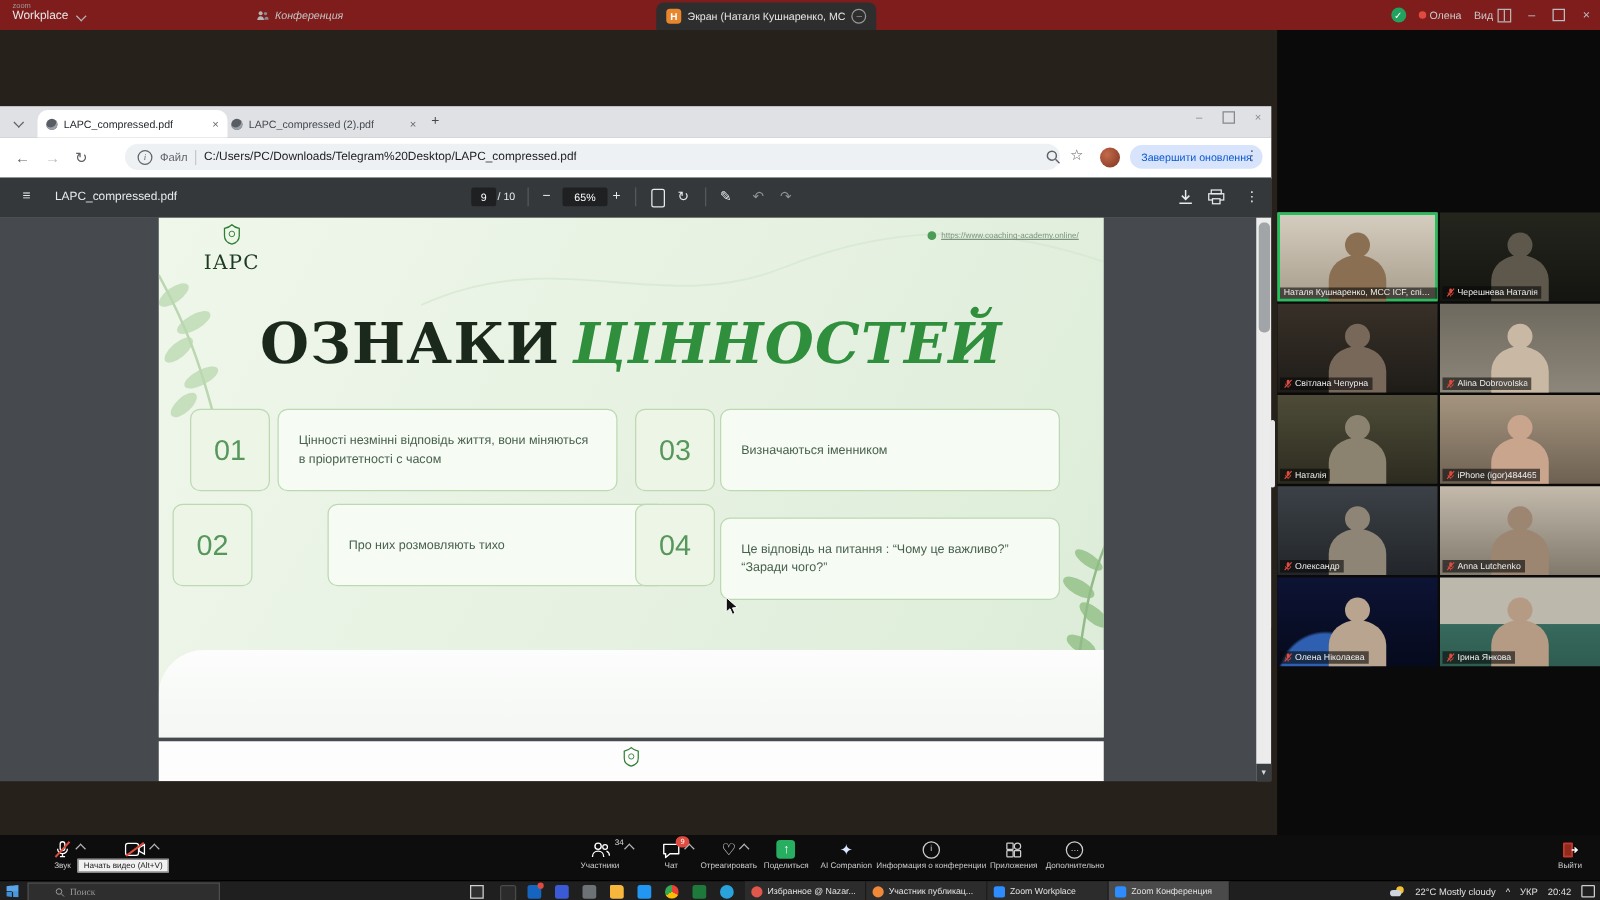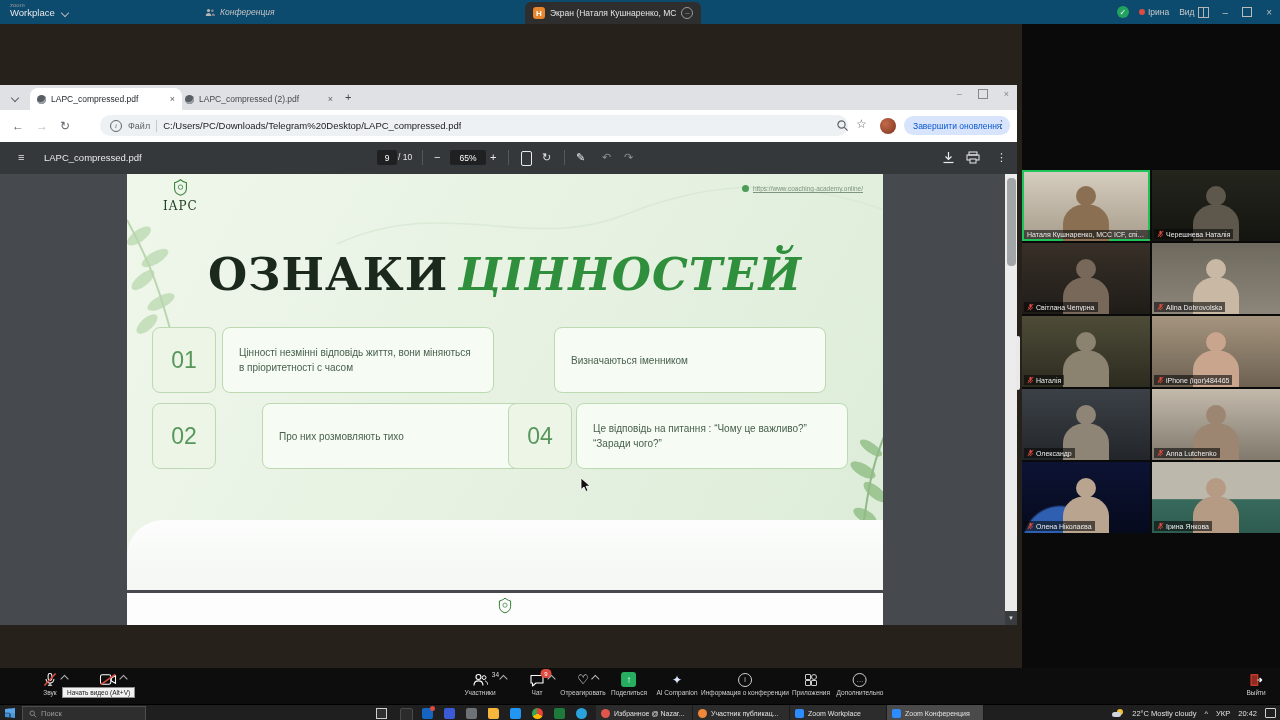--- a/index.html
+++ b/index.html
@@ -2,21 +2,21 @@
 <html><head>
 <meta charset="utf-8">
 <style>
   html,body{margin:0;padding:0;background:#000;width:1280px;height:720px;overflow:hidden;
     font-family:"Liberation Sans",sans-serif;-webkit-font-smoothing:antialiased;}
   .abs{position:absolute;}
   .flex{display:flex;align-items:center;}
   .ell{white-space:nowrap;overflow:hidden;text-overflow:ellipsis;}
 
   
-  .titlebar{position:absolute;left:0;top:0;width:1280px;height:24px;background:#0c4a6e;color:#ccc;}
+  .titlebar{position:absolute;left:0;top:0;width:1280px;height:24px;background:#7f1d1d;color:#ccc;}
   .brand{position:absolute;left:10px;top:2px;line-height:1;}
   .brand .b1{font-size:6px;color:#9a9a9a;display:block;}
   .brand .b2{font-size:9.5px;color:#e8e8e8;display:block;}
   .chv{width:5px;height:5px;border-left:1.2px solid #b5b5b5;border-top:1.2px solid #b5b5b5;display:inline-block;}
   .chv.up{transform:rotate(45deg);}
   .chv.down{transform:rotate(225deg);}
   .apptab{position:absolute;left:525px;top:2px;height:22px;background:#2e2e2e;border-radius:6px 6px 0 0;
     display:flex;align-items:center;padding:0 8px;gap:5px;font-size:8.5px;color:#e6e6e6;}
   .htab{position:absolute;left:205px;top:0;height:24px;display:flex;align-items:center;gap:5px;font-size:8.5px;color:#c4c4c4;font-style:italic;}
   .orangeH{width:12px;height:12px;background:#e8862e;border-radius:3px;color:#fff;font-size:8px;font-weight:bold;
@@ -63,21 +63,21 @@
   .pgbox{background:#1e2021;border-radius:2px;min-width:16px;height:15px;display:flex;align-items:center;justify-content:center;
     font-size:8.5px;padding:0 2px;color:#fff;}
   .vdiv{width:1px;height:15px;background:#55585b;display:inline-block;}
   .fitico{width:9px;height:13px;border:1px solid #e8eaed;border-radius:2px;display:inline-block;}
   .pdfview{position:absolute;left:0;top:89px;width:1017px;height:451px;background:#46494d;overflow:hidden;}
 
   
   .page9{position:absolute;left:127px;top:0;width:756px;height:416px;overflow:hidden;
     background:linear-gradient(120deg,#eff7eb 0%,#e6f1e1 55%,#dcecd8 100%);}
   .iapc{position:absolute;left:36px;top:5px;text-align:center;color:#1d3b22;}
-  .iapc .t{font-family:"DejaVu Serif",serif;font-size:12px;letter-spacing:1px;display:block;margin-top:-1px;}
+  .iapc .t{font-family:"DejaVu Serif",serif;font-size:16px;letter-spacing:1px;display:block;margin-top:-1px;}
   .slidelink{position:absolute;right:20px;top:11px;display:flex;align-items:center;gap:4px;
     font-size:6.5px;color:#7d947e;text-decoration:underline;}
   .globedot{width:7px;height:7px;border-radius:50%;background:#4c9b57;flex:none;}
   .stitle{position:absolute;left:0;top:78px;width:100%;text-align:center;font-family:"DejaVu Serif",serif;
     font-weight:bold;font-size:45px;letter-spacing:1px;line-height:1;}
   .stitle .dk{color:#1b291c;}
   .stitle .gr{color:#2f8f3c;font-style:italic;margin-left:10px;}
   .numbox{position:absolute;width:62px;height:64px;background:#ecf5e6;border:1px solid #bcd9b2;border-radius:8px;
     display:flex;align-items:center;justify-content:center;font-family:Liberation Sans, sans-serif;font-size:23px;color:#57975c;}
   .txtbox{position:absolute;height:64px;background:#f6fbf3;border:1px solid #bcd9b2;border-radius:8px;
@@ -130,21 +130,21 @@
   .tooltip{position:absolute;left:62px;top:19px;background:#f1f1f1;border:1px solid #8f8f8f;color:#1a1a1a;
     font-size:6.5px;padding:1px 4px;white-space:nowrap;z-index:5;}
   .zchv{position:absolute;right:-10px;top:4px;}
 
   
   .taskbar{position:absolute;left:0;top:704px;width:1280px;height:16px;background:#1f1f1f;border-top:1px solid #000;color:#cfcfcf;}
   .startbtn{position:absolute;left:5px;top:3px;width:10px;height:10px;
     background:conic-gradient(#58a6e8 0 25%,#4a98dd 0 50%,#3f8fd6 0 75%,#58a6e8 0);
     clip-path:polygon(0 10%,45% 4%,45% 47%,0 47%,0 53%,45% 53%,45% 96%,0 90%,0 10%,100% 0,100% 47%,55% 47%,55% 4%,100% 0,100% 100%,55% 96%,55% 53%,100% 53%,100% 100%);}
   .searchbox{position:absolute;left:22px;top:1px;width:110px;height:13px;background:#2e2e2e;border:1px solid#4d4d4d;
-    display:flex;align-items:center;gap:4px;padding:0 6px;font-size:7.5px;color:#9a9a9a;}
+    display:flex;align-items:center;gap:4px;padding:0 21px;font-size:7.5px;color:#9a9a9a;font-family:Liberation Serif, serif;}
   .taskview{position:absolute;left:376px;top:3px;width:9px;height:9px;border:1px solid #cfcfcf;background:rgba(255,255,255,.08);}
   .tico{position:absolute;top:2.5px;width:11px;height:11px;border-radius:2px;}
   .twin{position:absolute;top:0;height:16px;display:flex;align-items:center;gap:4px;padding:0 5px;width:86px;
     background:#2c2c2c;border-right:1px solid #1a1a1a;font-size:7px;color:#e2e2e2;}
   .twin.on{background:#4a4a4a;}
   .twin .wico{width:9px;height:9px;border-radius:2px;flex:none;}
   .tray{position:absolute;right:4px;top:0;height:16px;display:flex;align-items:center;gap:8px;font-size:7.5px;color:#e0e0e0;}
   .wicon{position:relative;width:12px;height:9px;}
   .wsun{position:absolute;left:5px;top:0;width:6px;height:6px;border-radius:50%;background:#f2c230;}
   .wcloud{position:absolute;left:0;top:3px;width:9px;height:5px;border-radius:4px;background:#cfd6dd;}
@@ -176,21 +176,21 @@
     <span class="cminus">
         <span>–</span>
       </span>
   </div>
   <div class="tb-right">
     <span class="greencheck">
         <span>✓</span>
       </span>
     <span class="flex">
         <span class="reddot"></span>
-        <span>Ірина</span>
+        <span>Олена</span>
       </span>
     <span class="flex">
         <span>Вид</span>
         <span class="viewgrid"></span>
       </span>
     <span class="winbtn">–</span>
     <span class="maxbox"></span>
     <span class="winbtn">×</span>
   </div>
 </div>
@@ -310,29 +310,30 @@
       </div>
 
       <div class="stitle">
         <span class="dk">ОЗНАКИ</span><span class="gr">ЦІННОСТЕЙ</span>
       </div>
 
       <div class="numbox" style="left:25px;top:153px;">01</div>
       <div class="txtbox" style="left:95px;top:153px;width:238px;">
           <span>Цінності незмінні відповідь життя, вони міняються в пріоритетності с часом</span>
         </div>
-      <div class="numbox" style="left:25px;top:229px;">02</div>
+      <div class="numbox" style="left:11px;top:229px;">02</div>
       <div class="txtbox" style="left:95px;top:229px;width:238px;margin-left:40px;">
           <span>Про них розмовляють тихо</span>
         </div>
-      <div class="txtbox" style="left:427px;top:153px;width:238px;">
+      <div class="numbox" style="left:381px;top:153px;">03</div>
+      <div class="txtbox" style="left:449px;top:153px;width:238px;">
           <span>Визначаються іменником</span>
         </div>
       <div class="numbox" style="left:381px;top:229px;">04</div>
-      <div class="txtbox" style="left:449px;top:229px;width:238px;">
+      <div class="txtbox" style="left:449px;top:240px;width:238px;">
           <span>Це відповідь на питання : “Чому це важливо?” “Заради чого?”</span>
         </div>
 
       <div class="whiteband"></div>
     </div>
 
     <div class="page10">
       <svg class="abs" style="left:371px;top:4px;" width="14" height="17" viewBox="0 0 20 23">
           <path d="M10 1 C13 4 18 5 18 5 V13 C18 18 14 21 10 22 C6 21 2 18 2 13 V5 C2 5 7 4 10 1Z" fill="none" stroke="#2e7d32" stroke-width="1.4"></path>
           <circle cx="10" cy="11" r="3" fill="none" stroke="#2e7d32"></circle>

